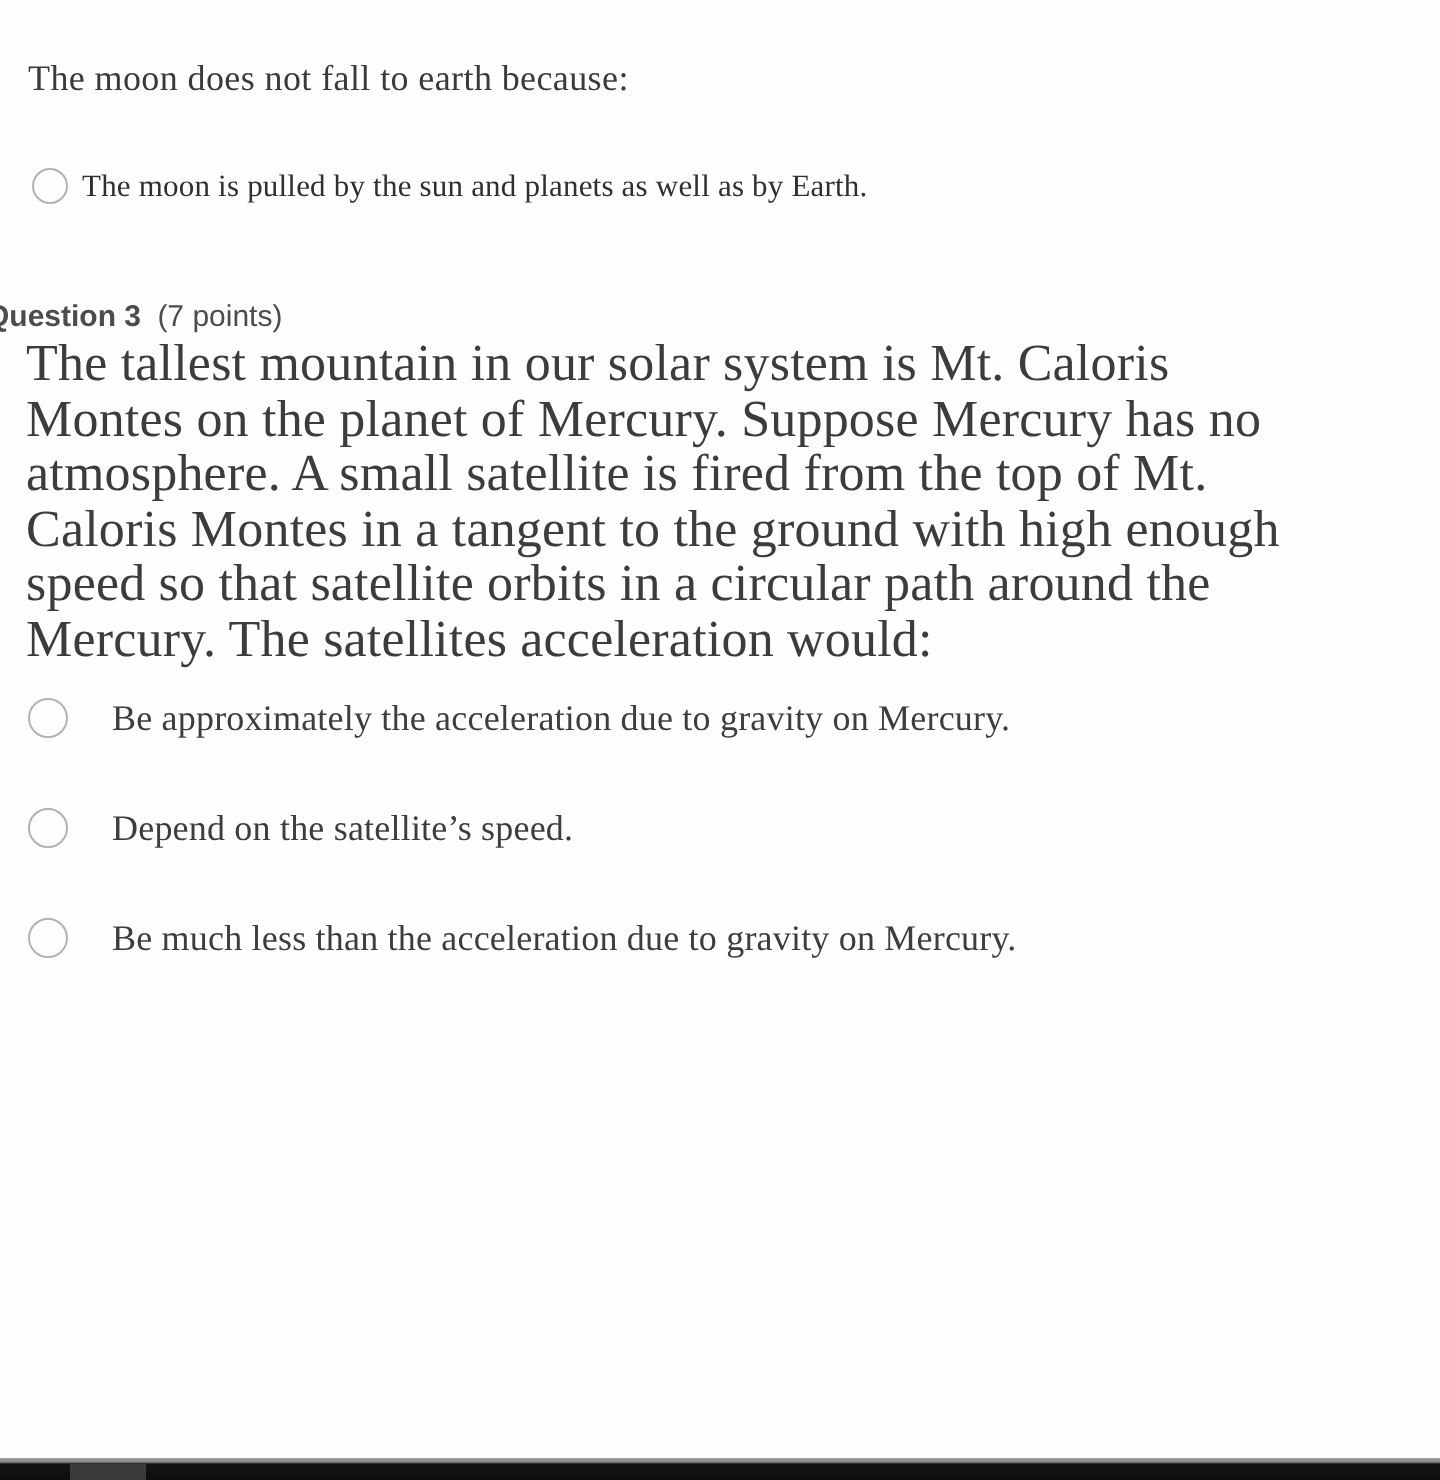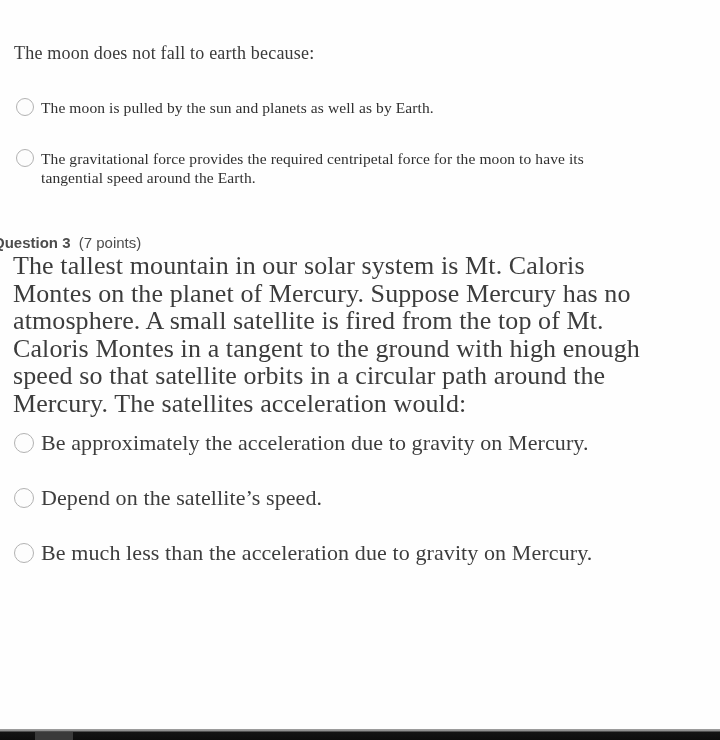--- a/index.html
+++ b/index.html
@@ -10,21 +10,21 @@
     overflow: hidden;
   }
   .page {
     position: relative;
     width: 720px; height: 740px;
     background: #fefefe;
     overflow: hidden;
   }
 
   
-  .q-partial { padding-top: 42px; }
+  .q-partial { padding-top: 28px; }
   .q-prompt-1 {
     margin-left: 14px;
     font-size: 18px; line-height: 22px;
     color: #3a3a3a;
     letter-spacing: 0.2px;
   }
   .options-sm { margin-top: 34px; }
   .options-sm .option-row { margin: 0 14px 32px 16px; }
   .option-row {
     display: flex;
@@ -62,24 +62,25 @@
     margin-left: 13px;
     width: 648px;
     font-size: 26px; line-height: 27.5px;
     color: #3c3c3c;
     letter-spacing: 0.1px;
   }
   .options-lg { margin-top: 15px; }
   .options-lg .option-row { margin: 0 14px 33px 14px; }
   .options-lg .radio { width: 20px; height: 20px; margin-right: 7px; margin-top: 1px; }
   .options-lg .option-label {
-    font-size: 22px; line-height: 22px;
+    font-size: 18px; line-height: 22px;
     color: #3d3d3d;
     letter-spacing: 0.1px;
     max-width: 630px;
+    margin-left: 15px;
   }
 
   
   .bottom-bar {
     position: absolute;
     left: 0; right: 0; bottom: 0;
     height: 11px;
     background: linear-gradient(#a0a0a0 0px, #8b8b8b 2px, #141414 3px, #0d0d0d 100%);
   }
   .bottom-bar .bar-segment {
@@ -93,24 +94,20 @@
 
 <div class="page">
 
   <section class="q-partial">
     <div class="q-prompt-1">The moon does not fall to earth because:</div>
 
     <div class="options-sm">
       <div class="option-row">
         <span class="radio"></span>
         <span class="option-label">The moon is pulled by the sun and planets as well as by Earth.</span>
-      </div>
-      <div class="option-row">
-        <span class="radio"></span>
-        <span class="option-label">The gravitational force provides the required centripetal force for the moon to have its tangential speed around the Earth.</span>
       </div>
     </div>
   </section>
 
   <section class="q3">
     <div class="q3-header">
       <span class="q-title">Question 3</span>
       <span class="q-points">(7 points)</span>
     </div>
 

